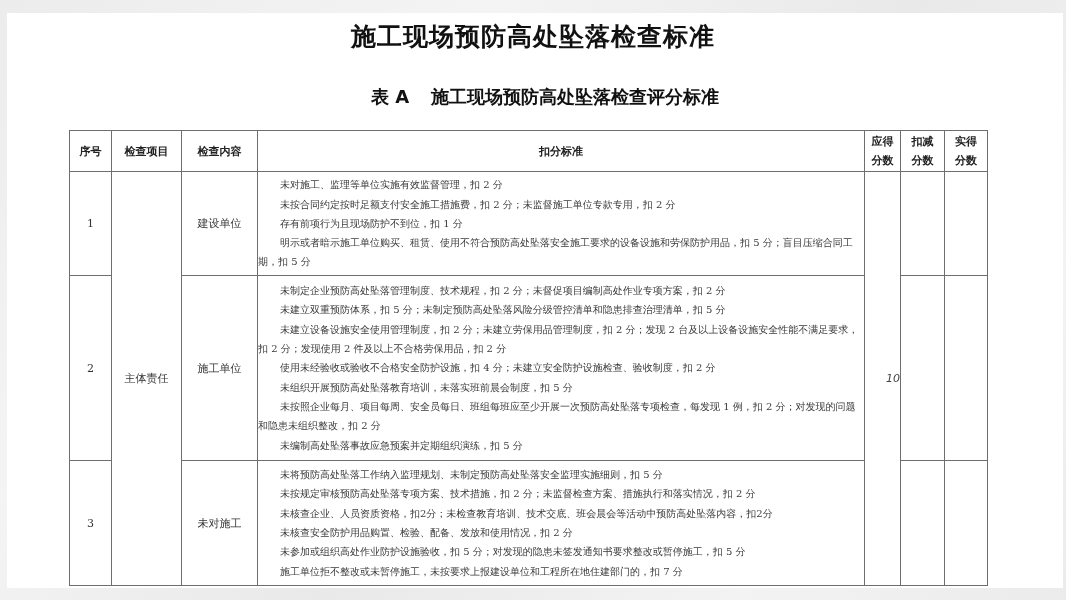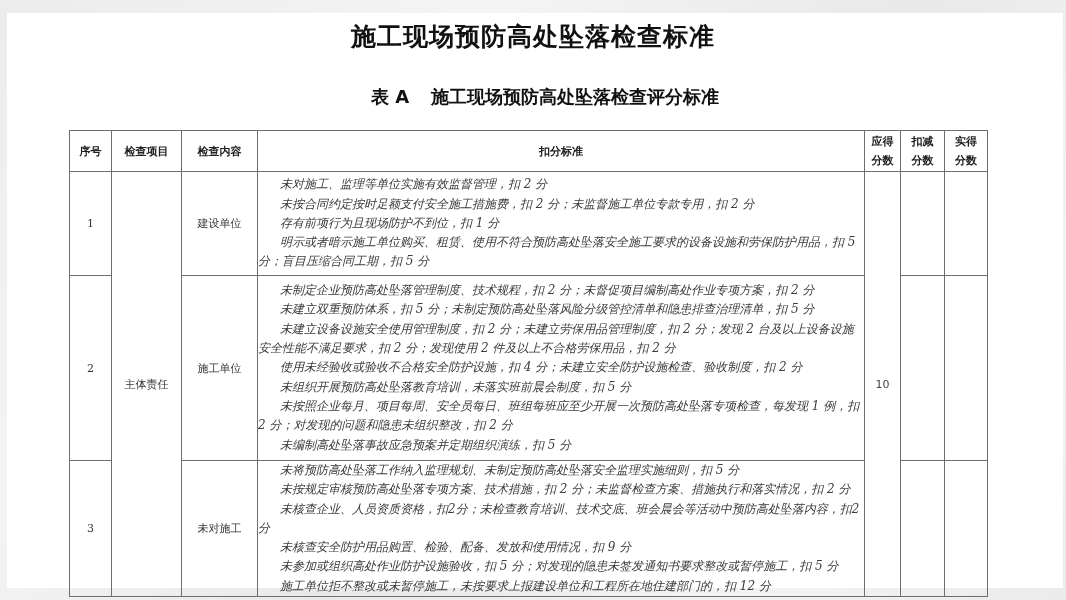--- a/index.html
+++ b/index.html
@@ -32,23 +32,23 @@
     color:#333;
   }
   table.grid td, table.grid th {
     border:1.5px solid #6e6e6e; padding:0; vertical-align:middle;
     font-weight:normal;
   }
   table.grid th {
     font-size:11px; font-weight:bold; color:#222; text-align:center; height:40px; line-height:19px;
   }
   td.center { text-align:center; font-size:11px; }
-  td.criteria { font-size:12px; line-height:19.3px; padding:2px 4px 2px 6px; color:#3a3a3a;font-style:italic; }
+  td.criteria { font-size:10px; line-height:19.3px; padding:2px 4px 2px 6px; color:#3a3a3a; }
   td.criteria p { margin:0; text-indent:22px; white-space:normal; }
-  td.score { text-align:center; font-size:11px; font-family:"DejaVu Sans","Liberation Sans",sans-serif; color:#444; }
+  td.score { text-align:right; font-size:11px; font-family:"DejaVu Sans","Liberation Sans",sans-serif; color:#444;font-style:italic; }
 </style>
 </head>
 <body>
 
 <div class="page"></div>
 
 <div class="doc-title">施工现场预防高处坠落检查标准</div>
 
 <div class="table-caption">
   <span class="tag">表 A</span><span>施工现场预防高处坠落检查评分标准</span>
@@ -105,21 +105,21 @@
       <td class="score"></td>
       <td class="score"></td>
     </tr>
     <tr style="height:125px">
       <td class="center">3</td>
       <td class="center">未对施工</td>
       <td class="criteria">
         <p>未将预防高处坠落工作纳入监理规划、未制定预防高处坠落安全监理实施细则，扣 5 分</p>
         <p>未按规定审核预防高处坠落专项方案、技术措施，扣 2 分；未监督检查方案、措施执行和落实情况，扣 2 分</p>
         <p>未核查企业、人员资质资格，扣2分；未检查教育培训、技术交底、班会晨会等活动中预防高处坠落内容，扣2分</p>
-        <p>未核查安全防护用品购置、检验、配备、发放和使用情况，扣 9 分</p>
+        <p>未核查安全防护用品购置、检验、配备、发放和使用情况，扣 2 分</p>
         <p>未参加或组织高处作业防护设施验收，扣 5 分；对发现的隐患未签发通知书要求整改或暂停施工，扣 5 分</p>
-        <p>施工单位拒不整改或未暂停施工，未按要求上报建设单位和工程所在地住建部门的，扣 12 分</p>
+        <p>施工单位拒不整改或未暂停施工，未按要求上报建设单位和工程所在地住建部门的，扣 7 分</p>
       </td>
       <td class="score"></td>
       <td class="score"></td>
     </tr>
   </tbody>
 </table>
 
 </body></html>

